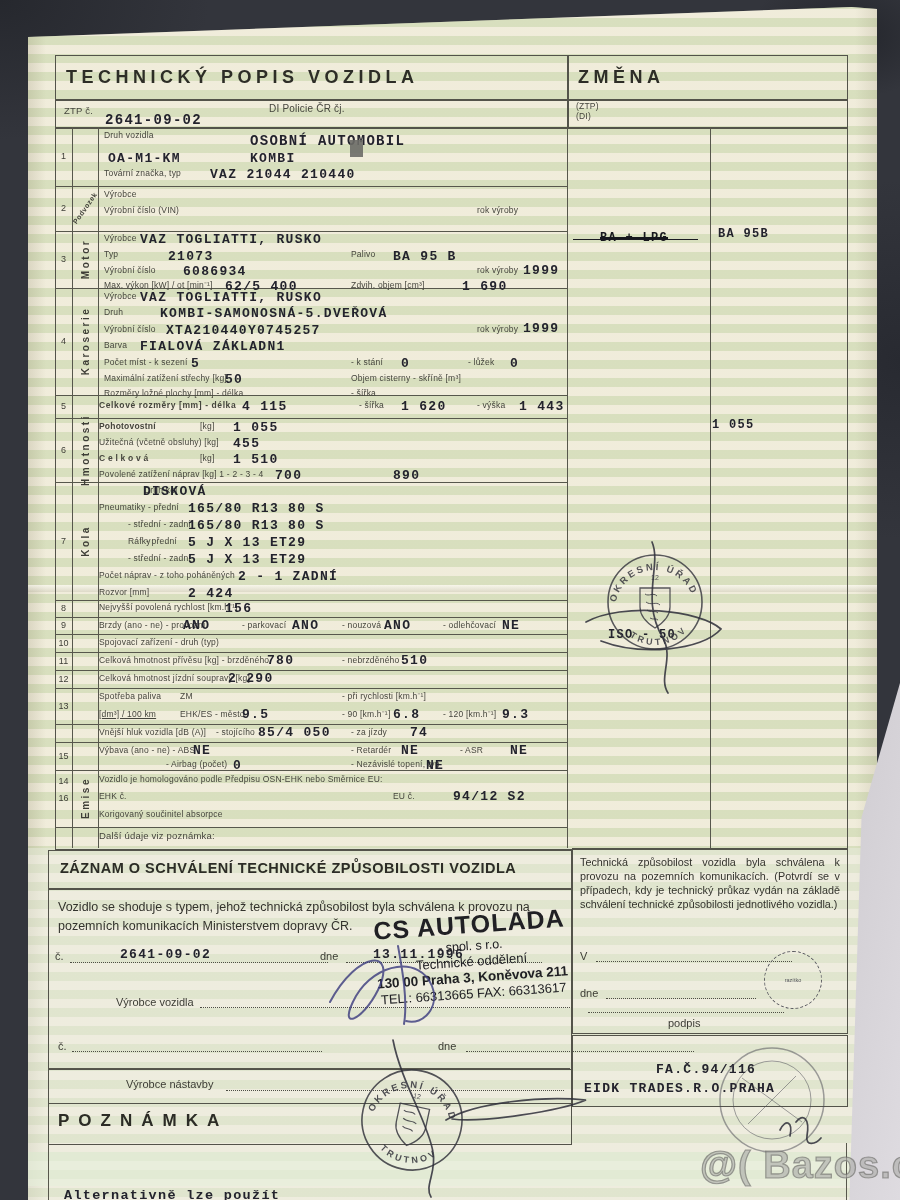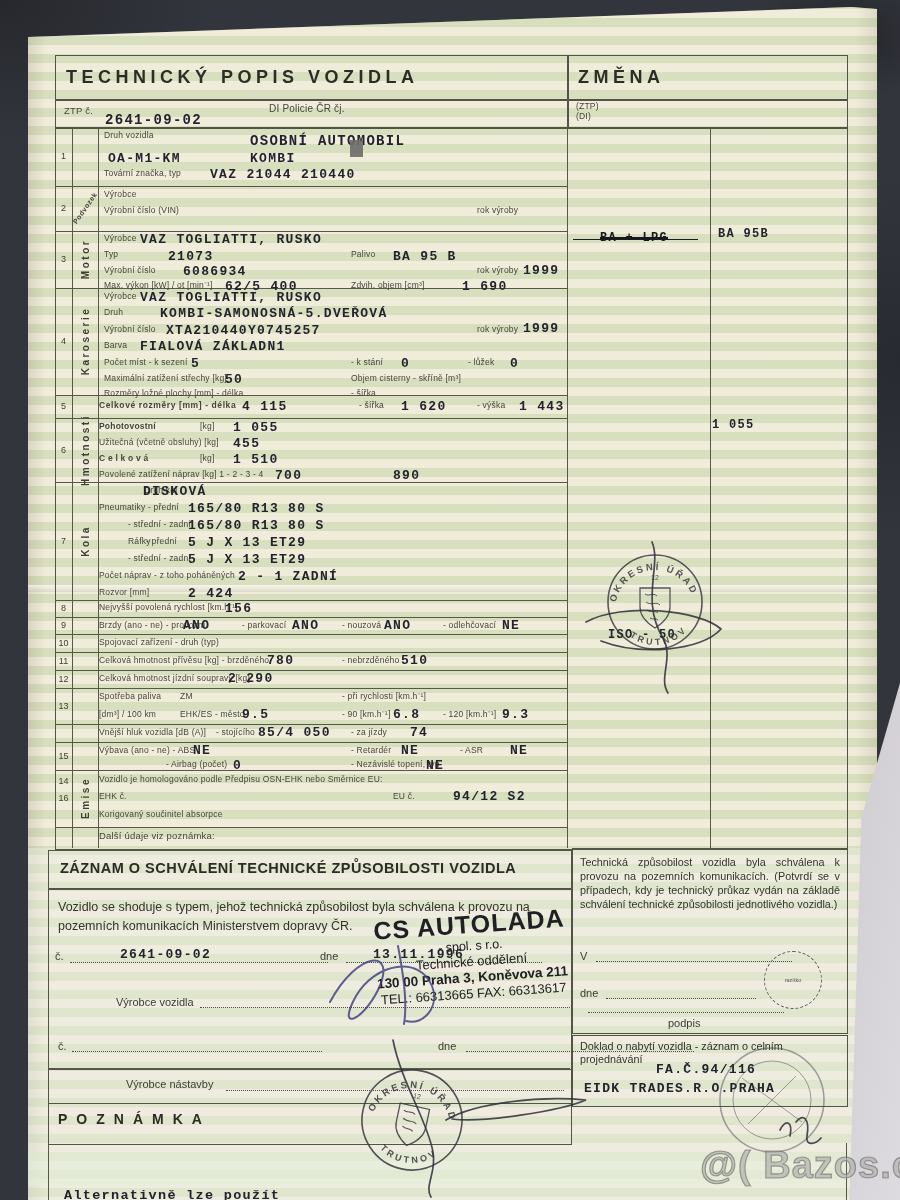--- a/index.html
+++ b/index.html
@@ -223,21 +223,21 @@
   <div class="l" style="left:71px;top:656px;">Celková hmotnost přívěsu [kg] - brzděného</div>
   <div class="v" style="left:239px;top:653px;">780</div>
   <div class="l" style="left:314px;top:656px;">- nebrzděného</div>
   <div class="v" style="left:373px;top:653px;">510</div>
   <div class="l" style="left:71px;top:674px;">Celková hmotnost jízdní soupravy [kg]</div>
   <div class="v" style="left:200px;top:671px;">2 290</div>
 
   <div class="l" style="left:71px;top:692px;">Spotřeba paliva</div>
   <div class="l" style="left:152px;top:692px;">ZM</div>
   <div class="l" style="left:314px;top:692px;">- při rychlosti [km.h⁻¹]</div>
-  <div class="l" style="left:71px;top:710px;">[dm³] / 100 km</div>
+  <div class="l" style="left:71px;top:710px;text-decoration:underline;">[dm³] / 100 km</div>
   <div class="l" style="left:152px;top:710px;">EHK/ES - město</div>
   <div class="v" style="left:214px;top:707px;">9.5</div>
   <div class="l" style="left:314px;top:710px;">- 90 [km.h⁻¹]</div>
   <div class="v" style="left:365px;top:707px;">6.8</div>
   <div class="l" style="left:415px;top:710px;">- 120 [km.h⁻¹]</div>
   <div class="v" style="left:474px;top:707px;">9.3</div>
 
   <div class="l" style="left:71px;top:728px;">Vnější hluk vozidla [dB (A)]</div>
   <div class="l" style="left:188px;top:728px;">- stojícího</div>
   <div class="v" style="left:230px;top:725px;">85/4 050</div>
@@ -284,38 +284,37 @@
 
   <div id="stampcs">
     <div class="s1">CS AUTOLADA</div>
     <div class="s2">- spol. s r.o.</div>
     <div class="s3">Technické oddělení</div>
     <div class="s4">130 00 Praha 3, Koněvova 211</div>
     <div class="s5">TEL.: 66313665 FAX: 66313617</div>
   </div>
 
   <div class="bx" style="left:20px;top:1103px;width:522px;height:40px;"></div>
-  <div style="position:absolute;left:30px;top:1111px;font-size:14px;font-weight:bold;letter-spacing:9px;color:#2c2c26;">POZNÁMKA</div>
+  <div style="position:absolute;left:30px;top:1111px;font-size:17px;font-weight:bold;letter-spacing:9px;color:#2c2c26;">POZNÁMKA</div>
   <div class="v" style="left:36px;top:1188px;font-size:13.5px;">Alternativně lze použít</div>
   <div class="vl" style="left:20px;top:1143px;height:57px;"></div>
   <div class="vl" style="left:818px;top:1143px;height:57px;"></div>
 
   <div class="bx" style="left:544px;top:848px;width:274px;height:184px;"></div>
   <div style="position:absolute;left:552px;top:855px;width:260px;font-size:10.8px;line-height:1.3;color:#33332d;text-align:justify;">Technická způsobilost vozidla byla schválena k provozu na pozemních komunikacích. (Potvrdí se v případech, kdy je technický průkaz vydán na základě schválení technické způsobilosti jednotlivého vozidla.)</div>
   <div class="l2" style="left:552px;top:950px;">V</div>
   <div class="dot" style="left:568px;top:961px;width:196px;"></div>
   <div class="l2" style="left:552px;top:987px;">dne</div>
   <div class="dot" style="left:578px;top:998px;width:150px;"></div>
   <div id="razitko">
         <span>razítko</span>
       </div>
   <div class="dot" style="left:560px;top:1012px;width:196px;"></div>
   <div class="l2" style="left:640px;top:1017px;">podpis</div>
   <div class="bx" style="left:544px;top:1035px;width:274px;height:70px;"></div>
-  <div style="position:absolute;left:552px;top:1040px;width:258px;font-size:10.8px;line-height:1.25;color:#33332d;">Doklad o nabytí vozidla - záznam o celním projednávání</div>
   <div class="v" style="left:628px;top:1062px;">FA.Č.94/116</div>
   <div class="v" style="left:556px;top:1081px;">EIDK TRADES.R.O.PRAHA</div>
  </div>
 
  <div id="sheet2"></div>
 
  <svg class="ovl" width="900" height="1200" viewBox="0 0 900 1200">
   <defs>
     <path id="arcTop" d="M -40,8 A 40 40 0 0 1 40,8" fill="none"></path>
     <path id="arcBot" d="M -33,27 A 42 42 0 0 0 33,27" fill="none"></path>

